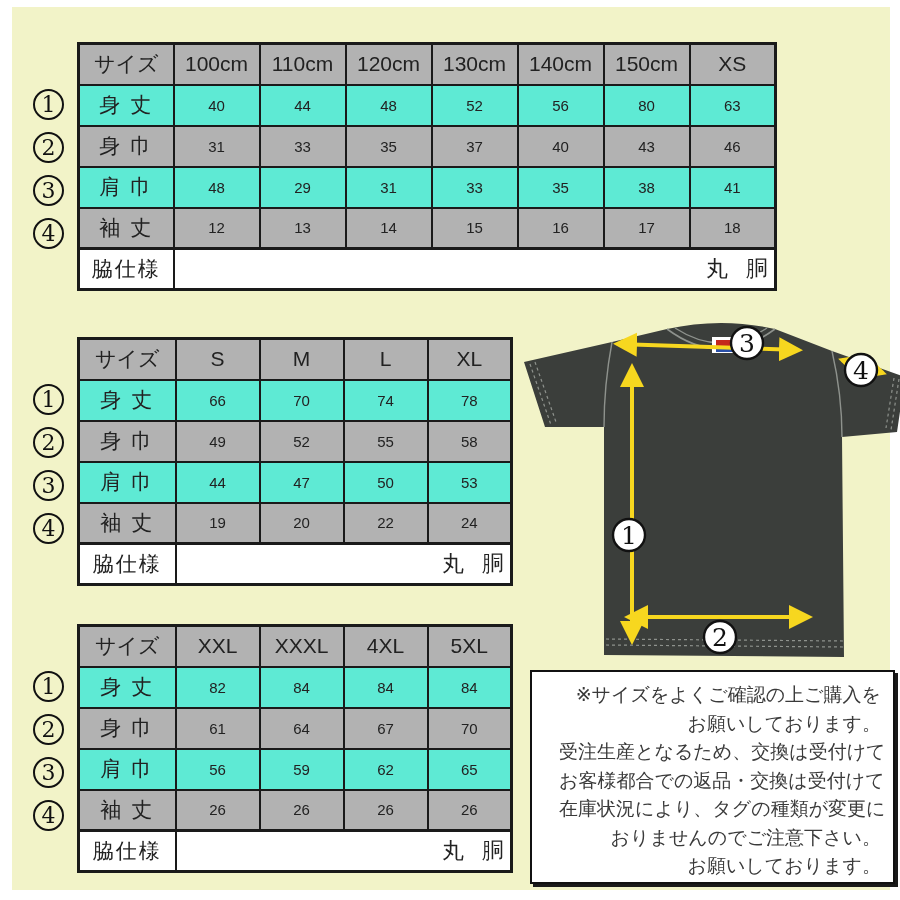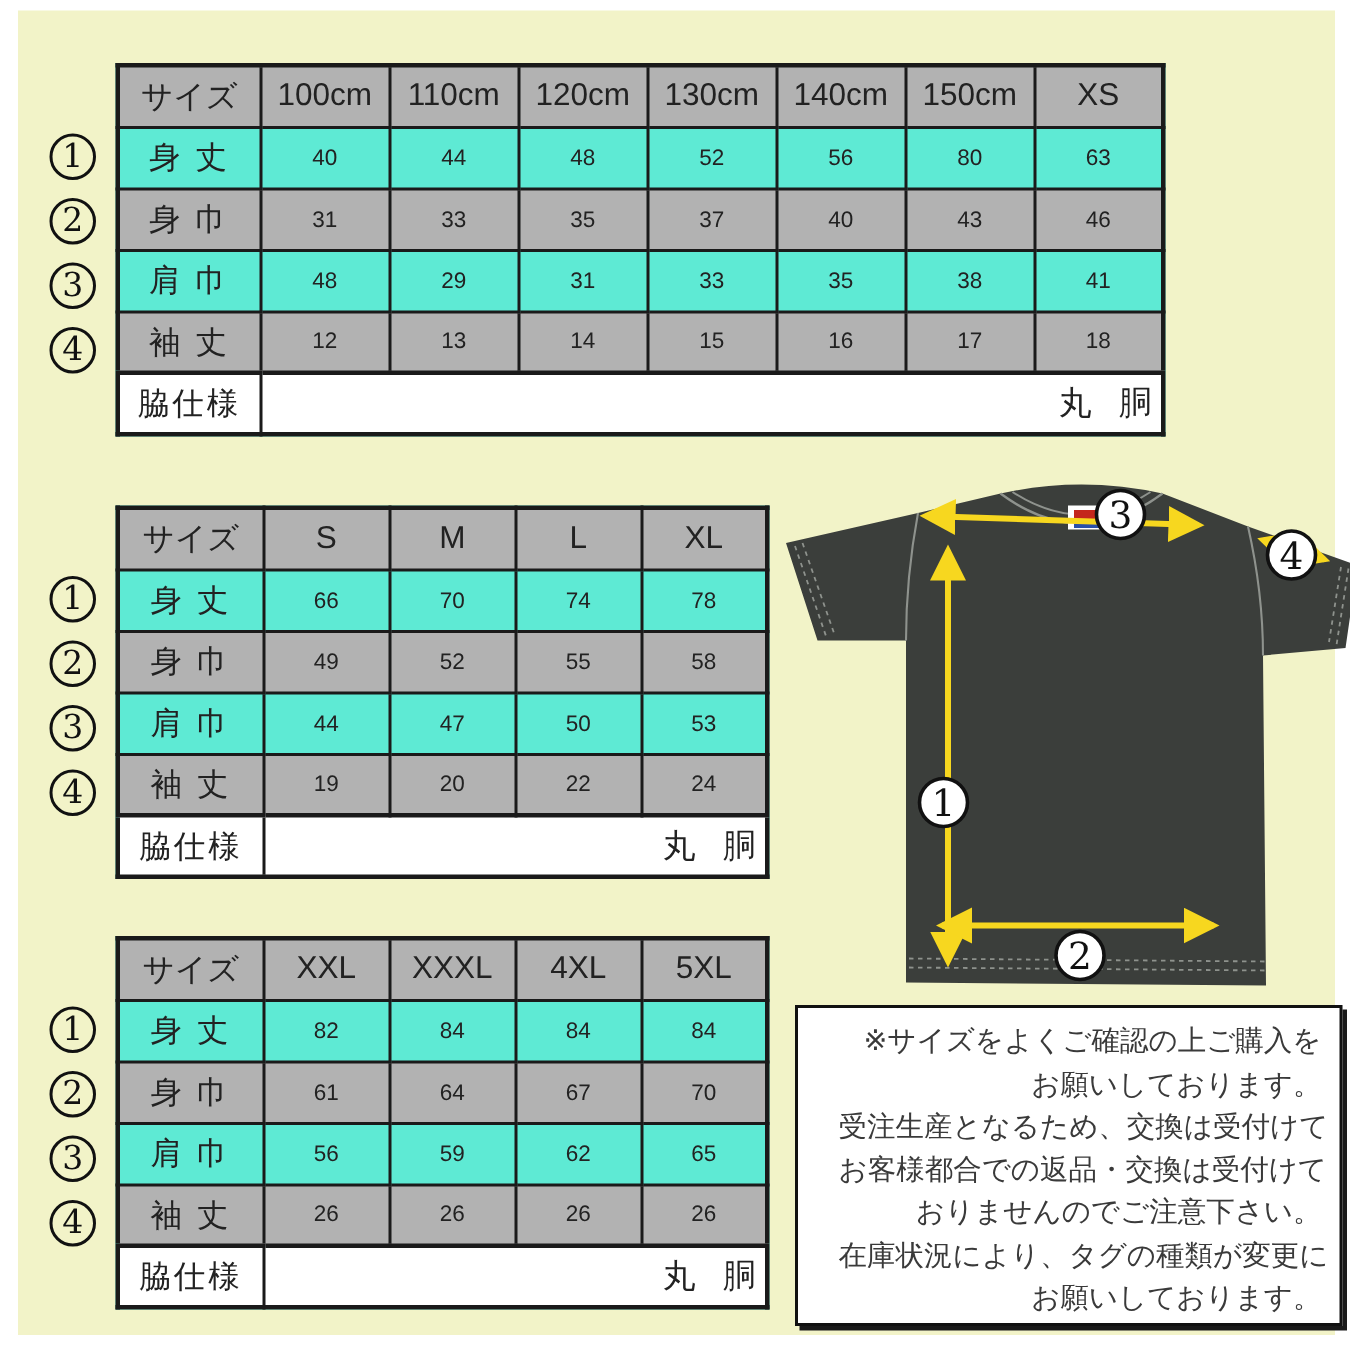--- a/index.html
+++ b/index.html
@@ -282,19 +282,19 @@
         <circle cx="344" cy="55" r="16" fill="#ffffff" stroke="#111" stroke-width="2.4"></circle>
         <text class="badge-text" x="344" y="64" text-anchor="middle">4</text>
       </g>
     </svg>
 
     <div class="notice">
       <div class="line first">※サイズをよくご確認の上ご購入を</div>
       <div class="line">お願いしております。</div>
       <div class="line">受注生産となるため、交換は受付けて</div>
       <div class="line">お客様都合での返品・交換は受付けて</div>
+      <div class="line">在庫状況により、タグの種類が変更に</div>
       <div class="line">おりませんのでご注意下さい。</div>
-      <div class="line">在庫状況により、タグの種類が変更に</div>
       <div class="line">お願いしております。</div>
     </div>
 
   </div>
 </div>
 
 </body></html>

